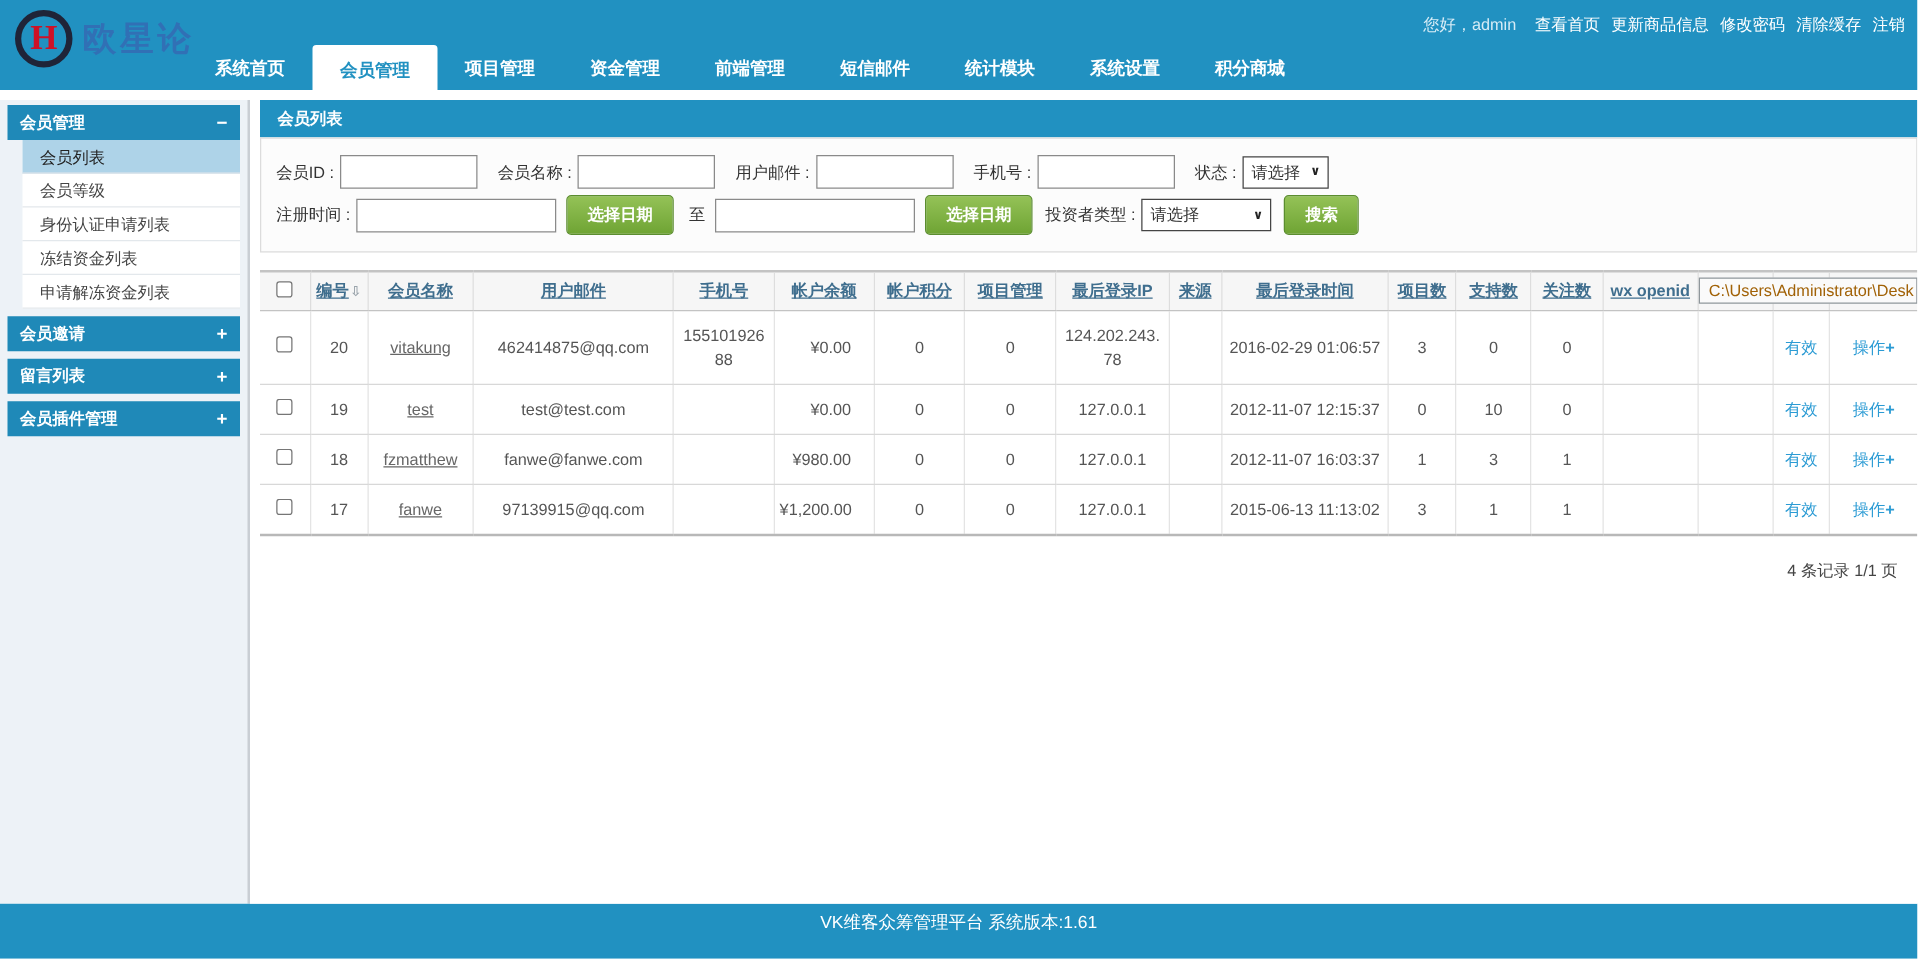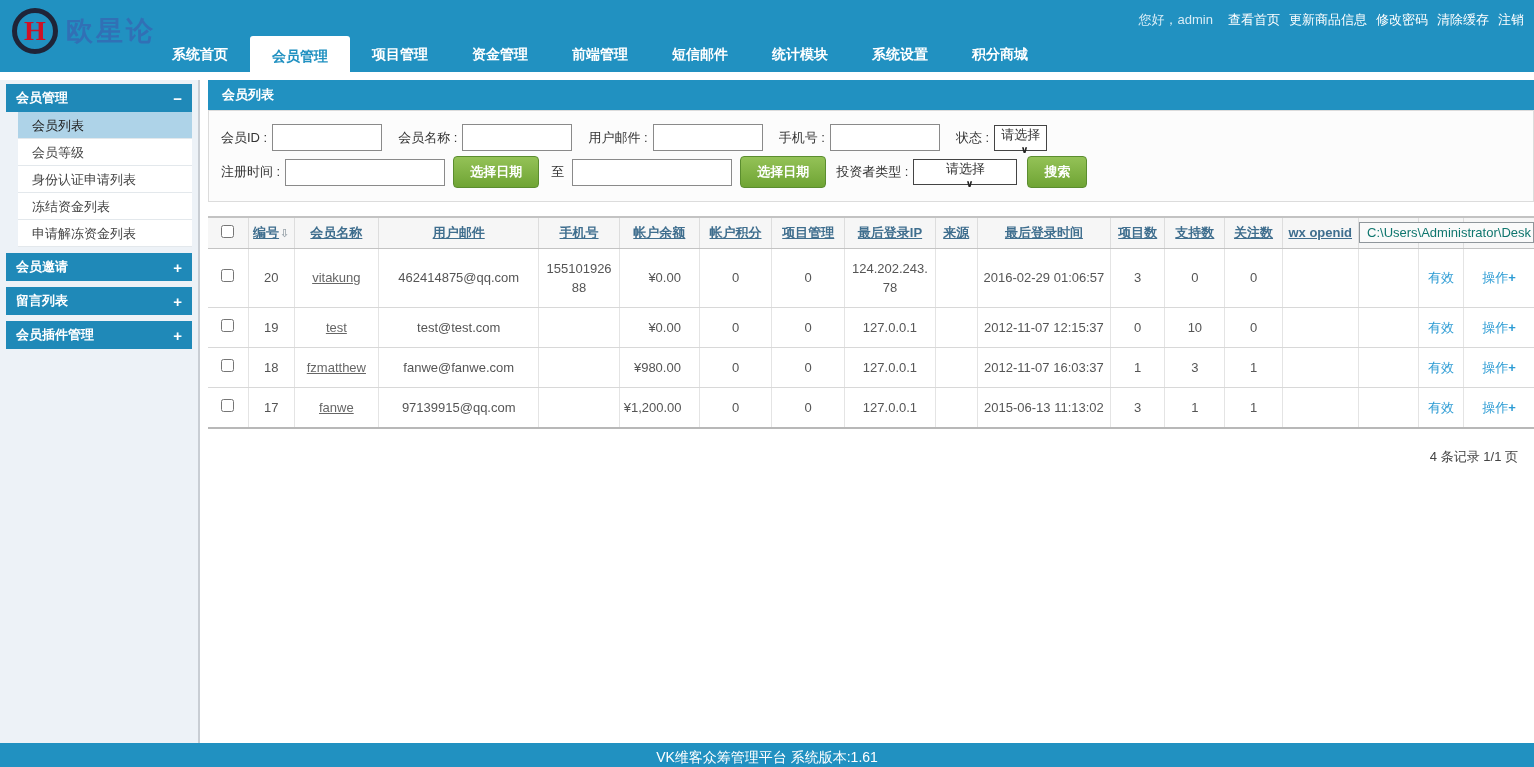--- a/index.html
+++ b/index.html
@@ -42,47 +42,47 @@
   .toolbar { padding:11px 0 9px 2px; }
   .btn-green { display:inline-block; background:linear-gradient(#94c257,#6fa434); border:1px solid #5b8d2f;
     border-radius:4px; color:#fff; font-size:13px; font-weight:bold; padding:6px 16px; margin-right:10px; cursor:pointer; }
   .search-box { border:1px solid #dcdcdc; background:#fcfcfc; padding:8px 12px; }
   .form-row { display:flex; align-items:center; margin:5px 0; font-size:13px; color:#333; }
   .form-row label { margin-right:5px; white-space:nowrap; }
   .ipt { height:27px; border:1px solid #8a8a8a; background:#fff; margin-right:16px; padding:0 4px; font-size:13px; }
   .ipt.w1 { width:110px; }
   .ipt.w2 { width:160px; margin-right:8px; }
   .selectbox { display:inline-flex; align-items:center; justify-content:space-between; border:1px solid #444;
-    background:#fff; height:26px; padding:0 6px; cursor:pointer;flex-direction:column; }
+    background:#fff; height:26px; padding:0 6px; cursor:pointer; }
   .selectbox .chev { font-size:10px; font-weight:bold; margin-left:8px; color:#222; }
   .selectbox.wide { width:104px; margin-right:10px; }
   .to-label { margin:0 8px 0 2px; }
   .tooltip { position:absolute; top:142px; right:0; border:1px solid #8f969b; background:#fafafa;
-    color:#0f766e; font-size:13px; padding:2px 2px 2px 7px; white-space:nowrap; z-index:5; }
+    color:#a16207; font-size:13px; padding:2px 2px 2px 7px; white-space:nowrap; z-index:5; }
 
   
   table { width:100%; margin-top:14px; border-collapse:collapse; table-layout:fixed; }
   thead th { background:#f6f6f6; border-top:2px solid #c3c3c3; border-bottom:1px solid #c3c3c3;
     border-right:1px solid #ddd; height:31px; font-size:13px; color:#3f6e8e; font-weight:bold; }
   thead th:last-child { border-right:none; }
   thead a { color:#3f6e8e; text-decoration:underline; cursor:pointer;text-align:center; }
   .sort-icon { color:#9aa4ab; font-size:11px; margin-left:1px; text-decoration:none; display:inline-block; }
   tbody td { border-bottom:1px solid #d8d8d8; border-right:1px solid #e4e4e4; text-align:center;
     font-size:13px; color:#555; padding:10px 4px; background:#fff; line-height:19px; }
   tbody td:last-child { border-right:none; }
   tbody tr:last-child td { border-bottom:2px solid #b8b8b8; }
   td.num-right { text-align:right; padding-right:18px; }
   td.wrap { word-break:break-all; }
   .cell-link { color:#666; text-decoration:underline; cursor:pointer; }
   .status-link, .action-link { color:#2b9bd4; text-decoration:none; cursor:pointer; white-space:nowrap; }
   .action-plus { font-weight:bold; }
   .pagination { text-align:right; padding:19px 16px 0 0; font-size:13px; color:#444; }
 
   
-  .footer { flex:0 0 auto; height:24px; background:#2191c1; color:#fff; text-align:center;
+  .footer { flex:0 0 auto; height:44px; background:#2191c1; color:#fff; text-align:center;
     line-height:28px; font-size:14px; }
 </style>
 </head>
 <body>
 
 <div class="page">
 
   <header class="topbar">
     <div class="logo">
       <span class="logo-emblem">

